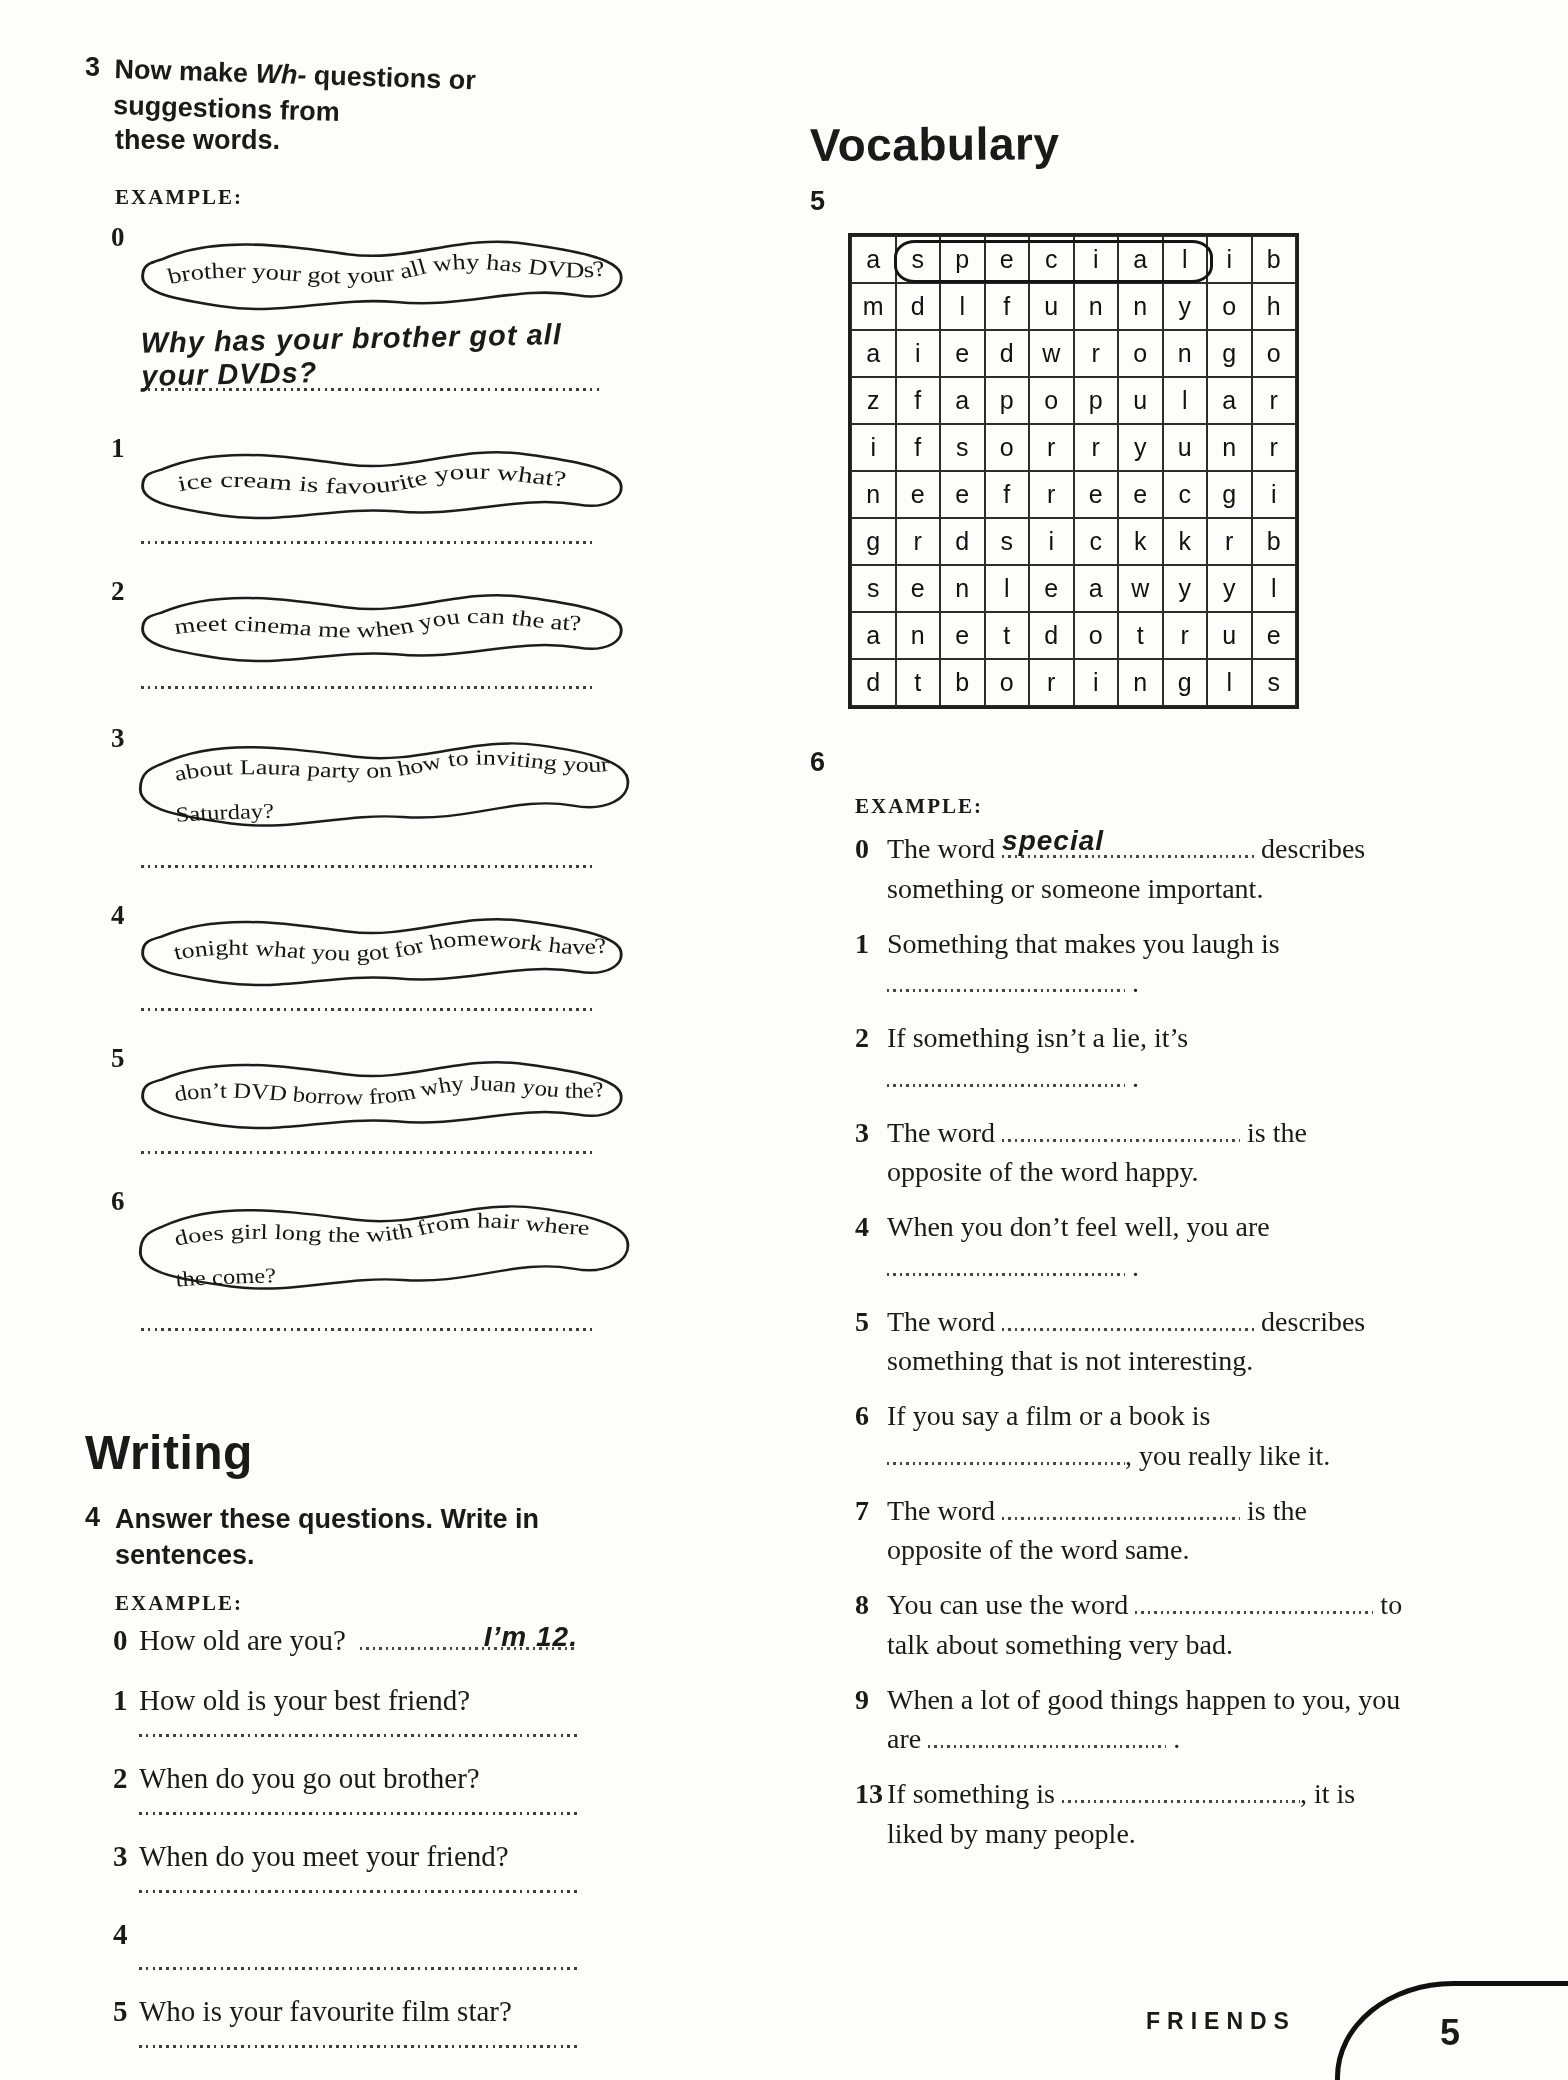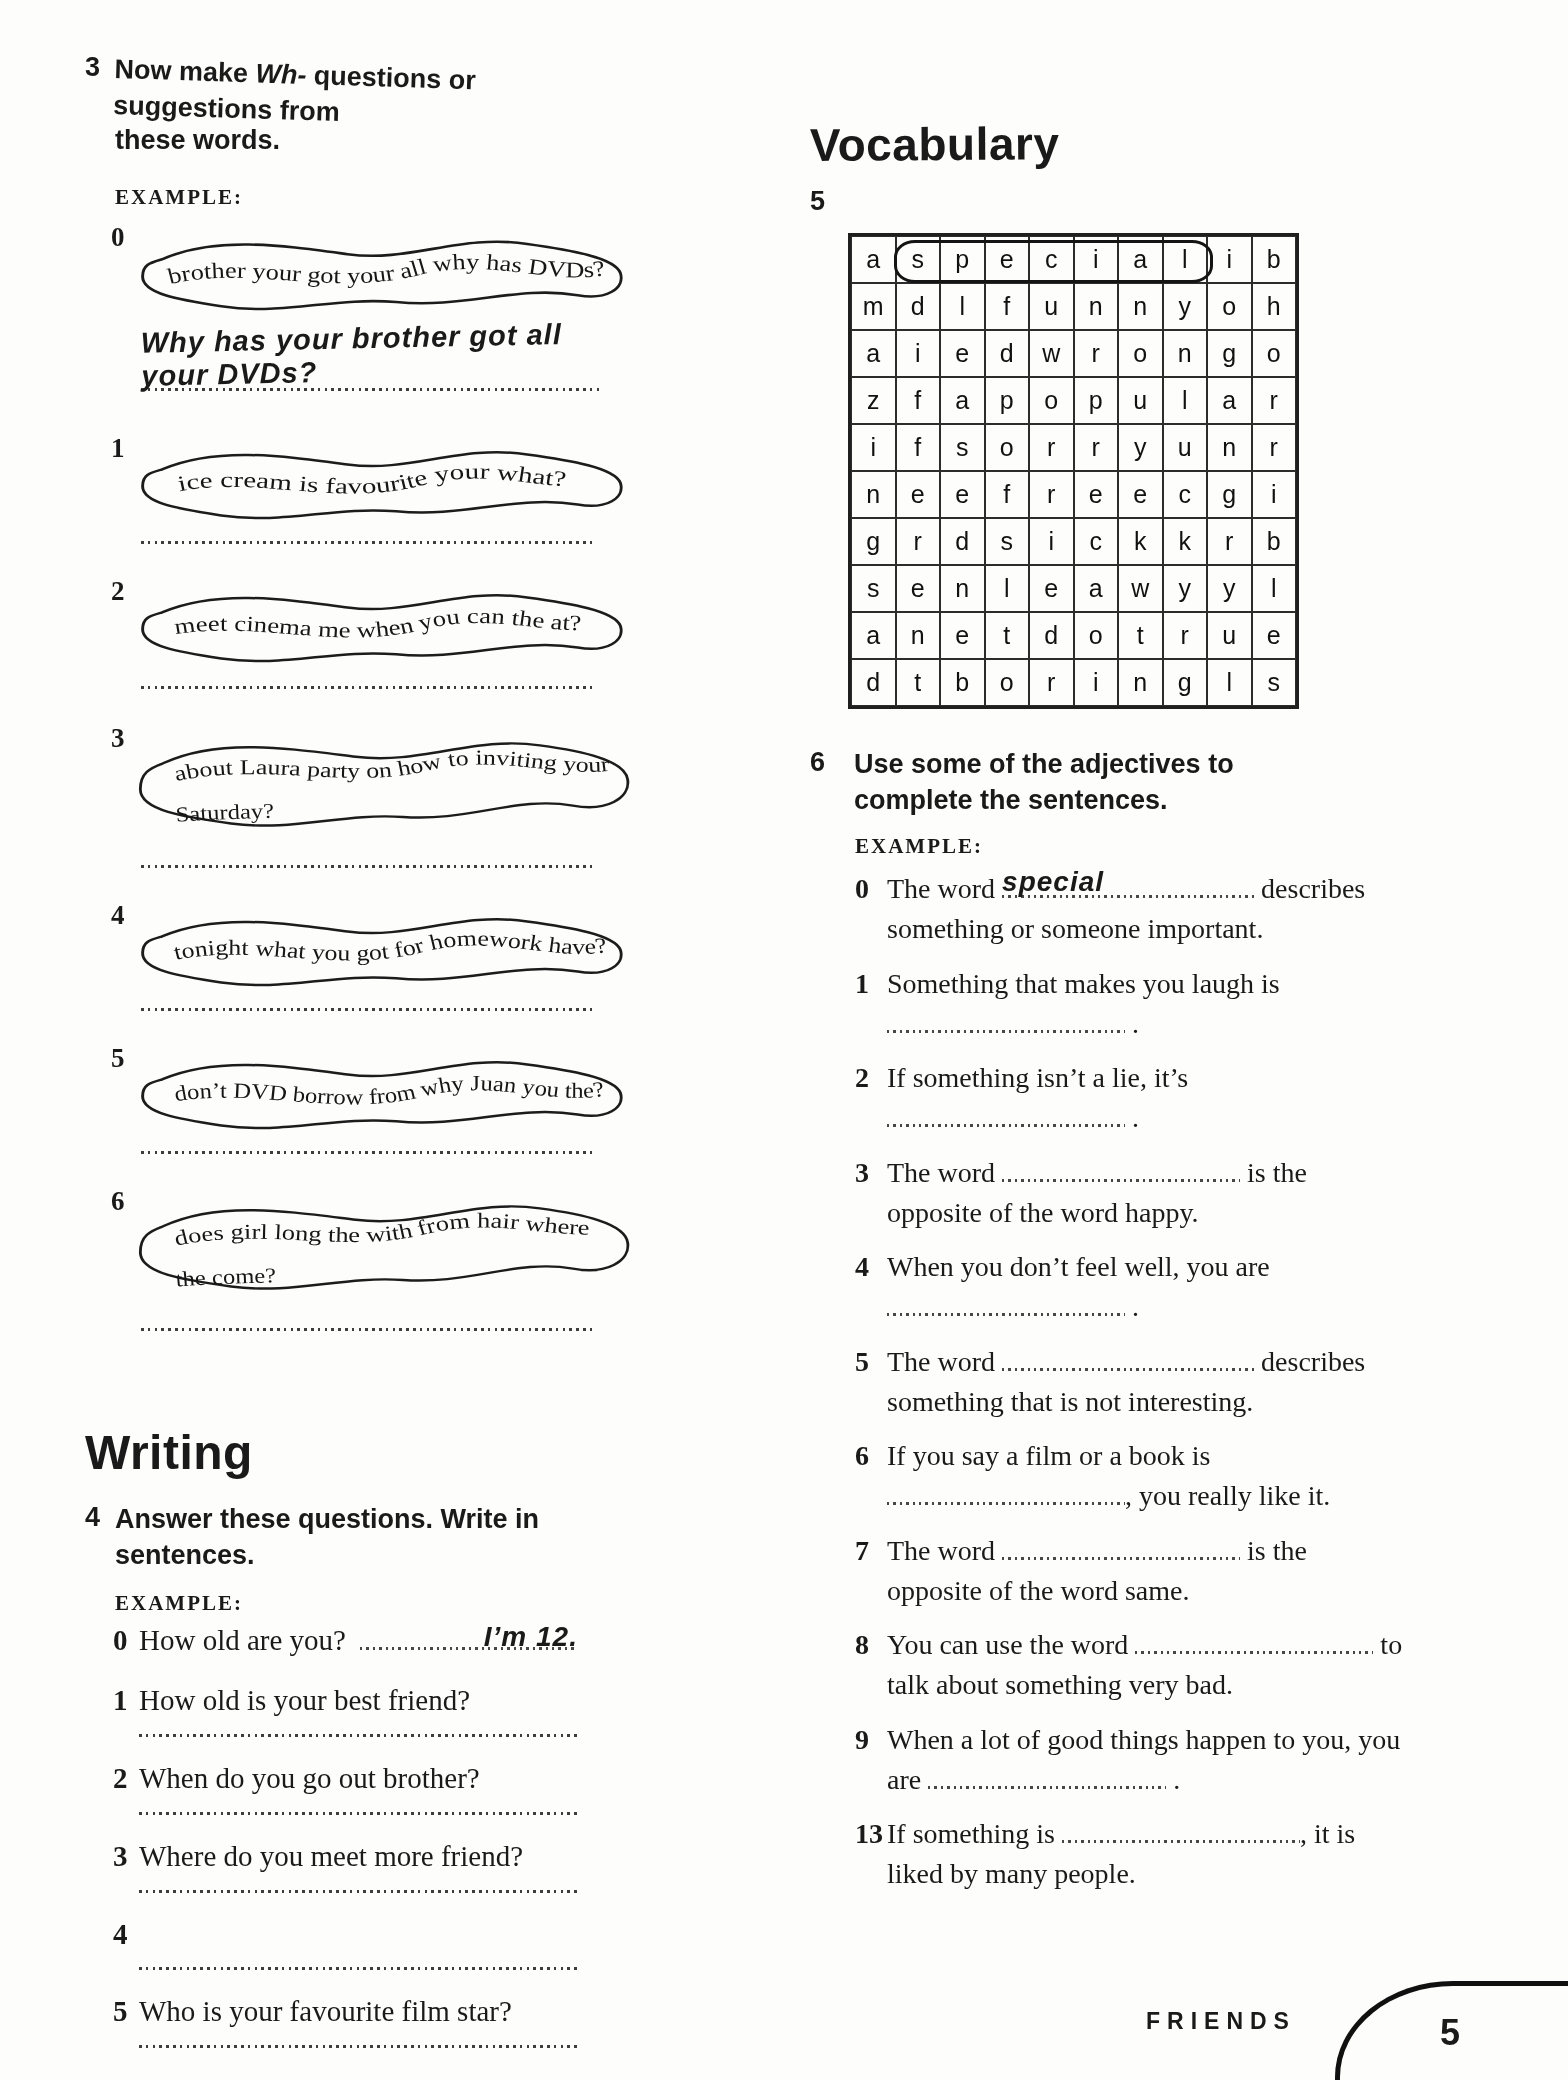--- a/index.html
+++ b/index.html
@@ -181,21 +181,21 @@
     <div class="wq" style="margin-top:24px;">
       <div class="q-row">
           <span class="q-no">2</span>
           <span>When do you go out brother?</span>
         </div>
       <div class="dots"></div>
     </div>
     <div class="wq" style="margin-top:24px;">
       <div class="q-row">
           <span class="q-no">3</span>
-          <span>Where do you meet more friend?</span>
+          <span>When do you meet your friend?</span>
         </div>
       <div class="dots"></div>
     </div>
     <div class="wq" style="margin-top:24px;">
       <div class="q-row">
           <span class="q-no">4</span>
         </div>
       <div class="dots"></div>
     </div>
     <div class="wq" style="margin-top:24px;">
@@ -316,21 +316,20 @@
           <div class="cell">n</div>
           <div class="cell">g</div>
           <div class="cell">l</div>
           <div class="cell">s</div>
         </div>
       <div class="circle-special"></div>
     </div>
 
     <div class="ex-head ex6-row">
       <span class="ex-no" style="flex-basis:44px;width:44px;">6</span>
-      <div class="ex-title" style="width:500px;">Use some of the adjectives to complete the sentences.</div>
     </div>
 
     <div class="example-label">EXAMPLE:</div>
 
     <div class="v-item">
       <span class="v-no">0</span>
       <span class="v-txt"><span>The word</span> <span class="blank wide"><span class="hand">special</span></span> <span>describes something or someone important.</span></span>
     </div>
 
     <div class="v-item">

